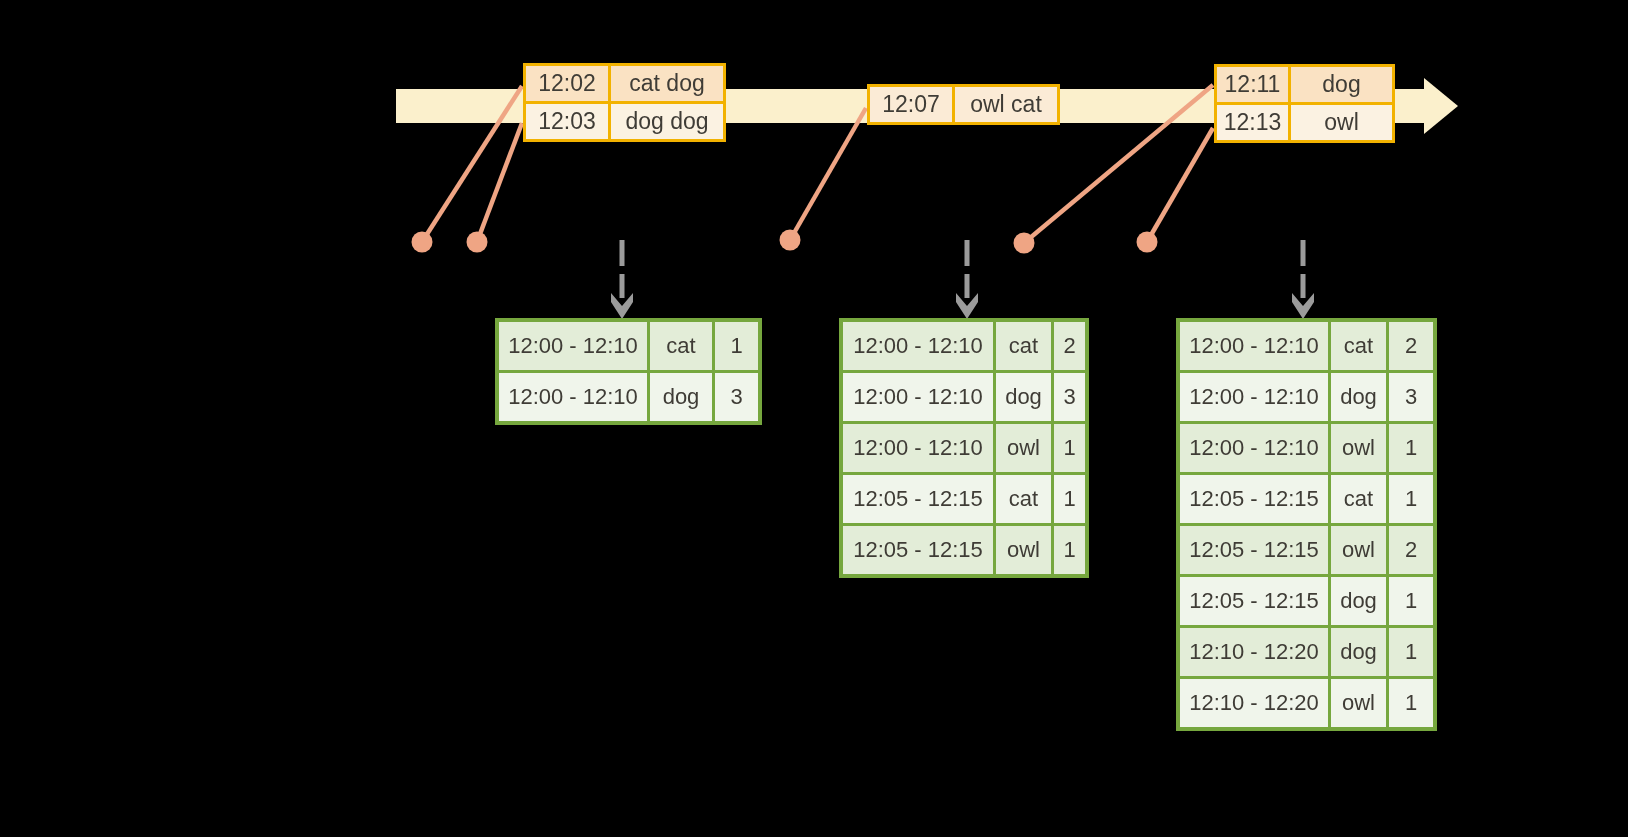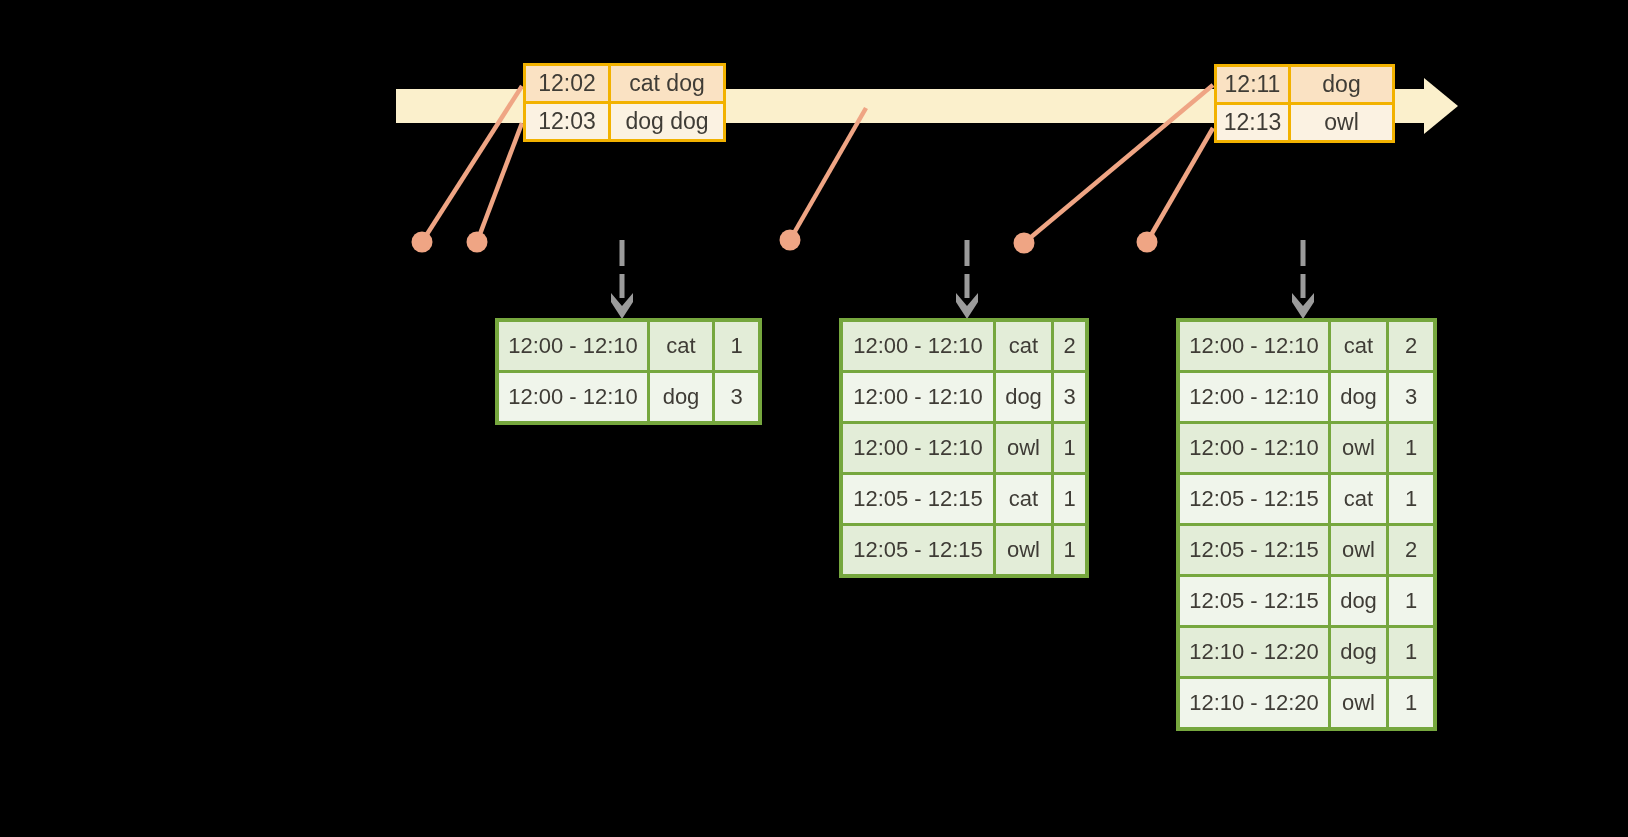--- a/index.html
+++ b/index.html
@@ -91,20 +91,26 @@
   <div class="event-table e1">
       <div class="ev-row ev-peach">
         <div class="cell">12:02</div>
         <div class="cell">cat dog</div>
       </div>
       <div class="ev-row ev-cream">
         <div class="cell">12:03</div>
         <div class="cell">dog dog</div>
       </div>
     </div>
+  <div class="event-table e2">
+      <div class="ev-row ev-mid">
+        <div class="cell">12:07</div>
+        <div class="cell">owl cat</div>
+      </div>
+    </div>
   <div class="event-table e3">
       <div class="ev-row ev-peach">
         <div class="cell">12:11</div>
         <div class="cell">dog</div>
       </div>
       <div class="ev-row ev-cream">
         <div class="cell">12:13</div>
         <div class="cell">owl</div>
       </div>
     </div>

